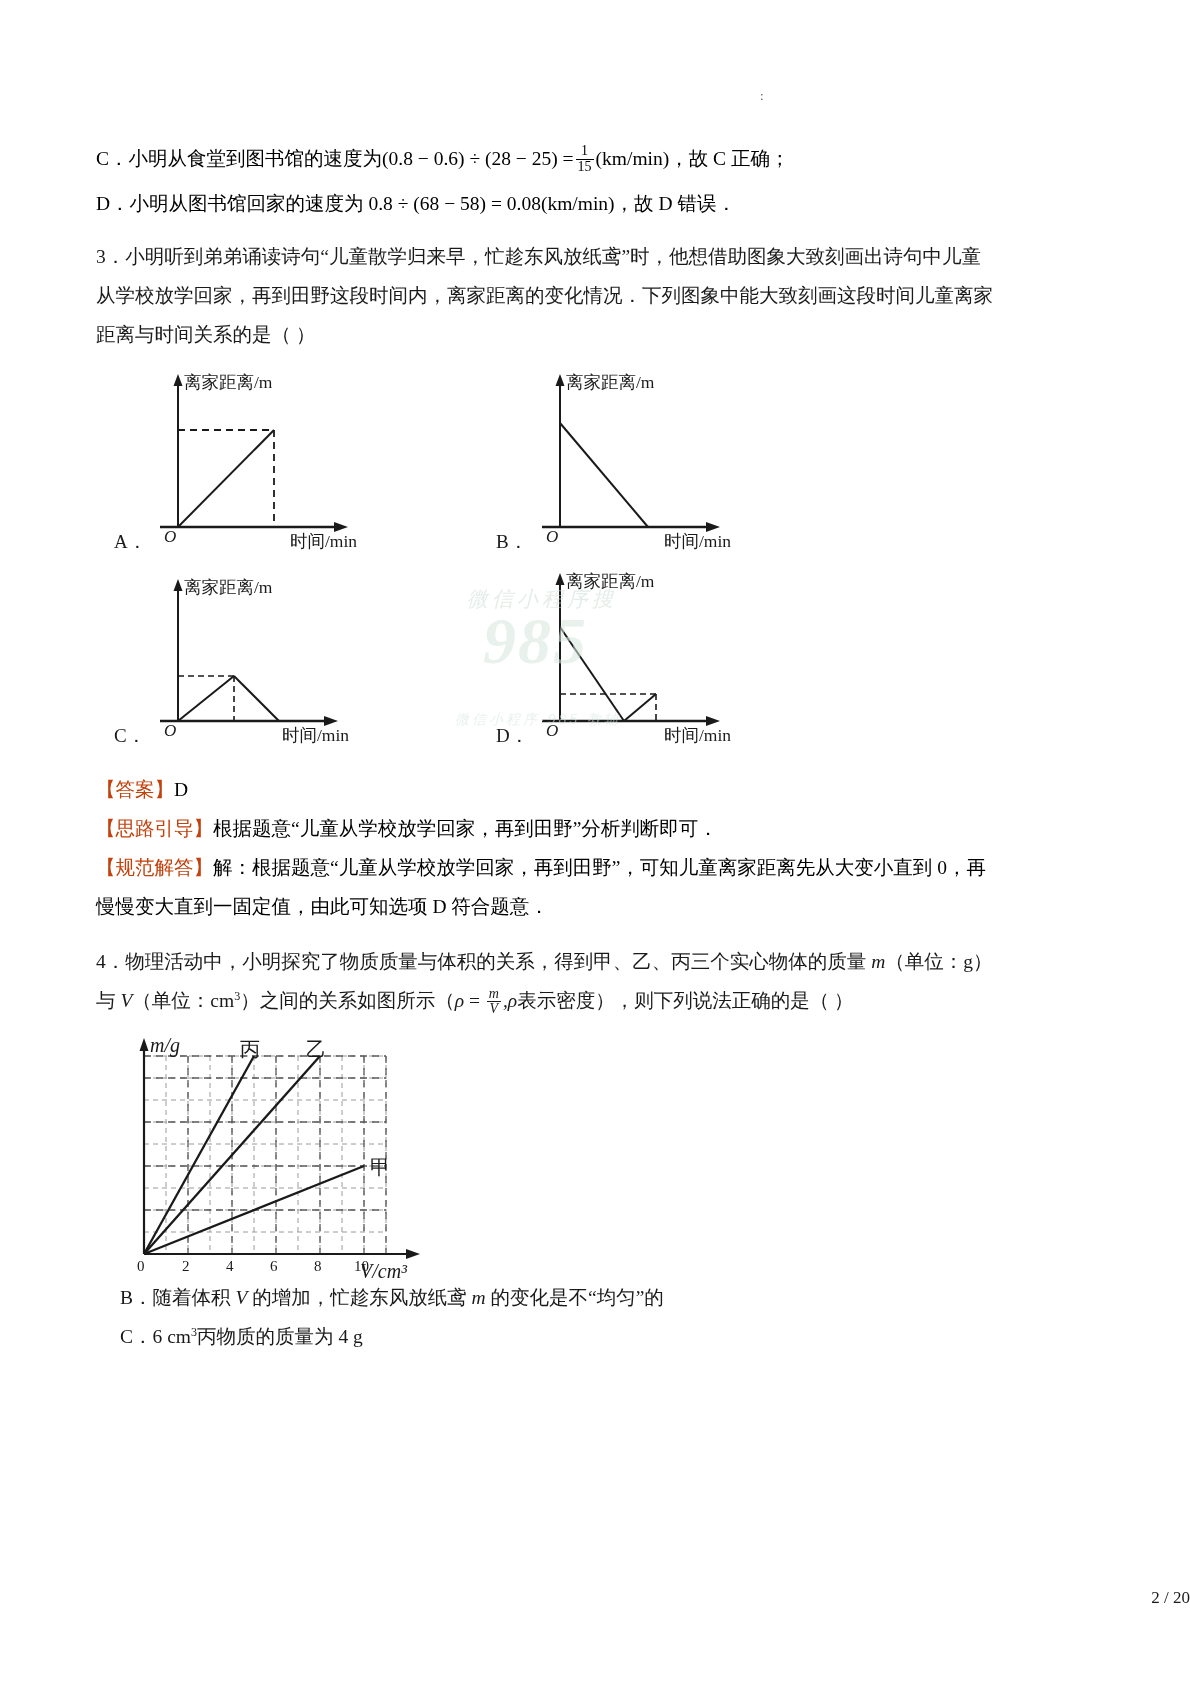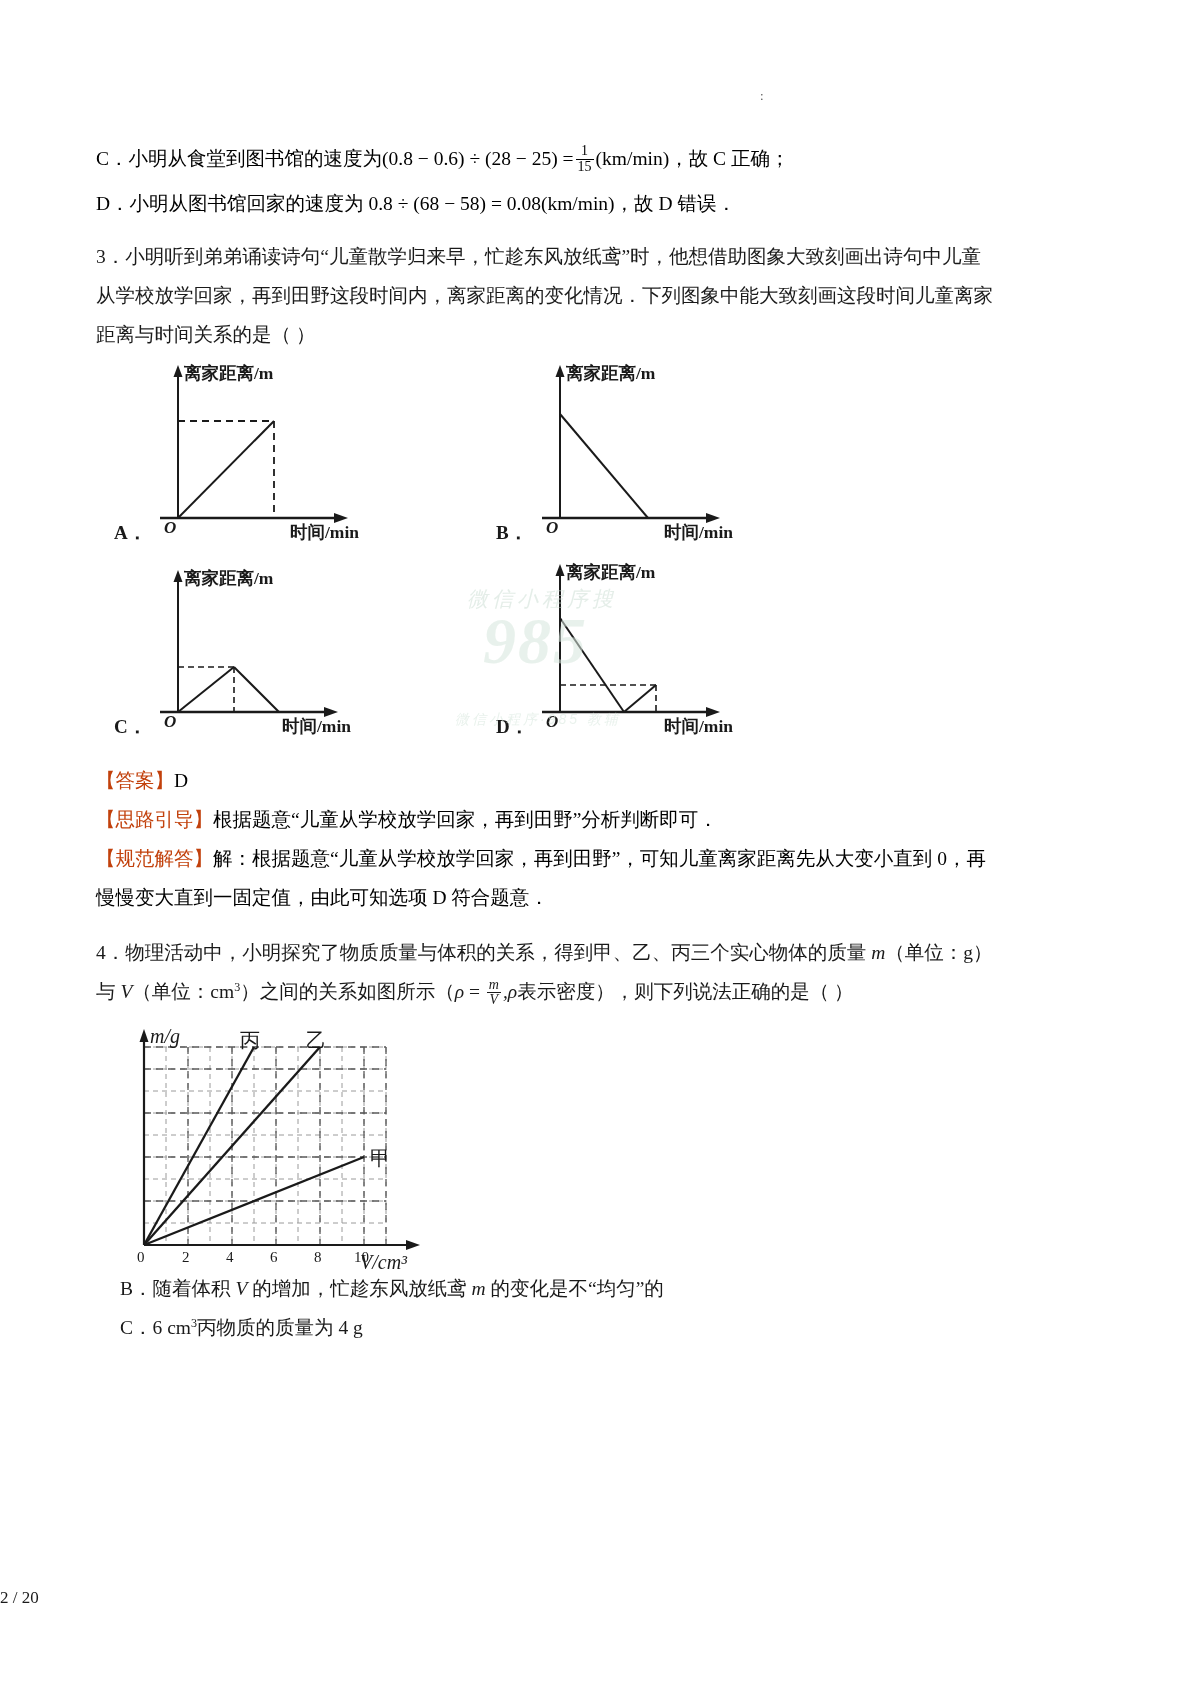--- a/index.html
+++ b/index.html
@@ -146,21 +146,21 @@
     position: absolute;
     font-size: 15px;
     font-family: "Liberation Serif", serif;
   }
 
   .footer {
     position: absolute;
     left: 0;
     top: 1588px;
     width: 1190px;
-    text-align: left;
+    text-align: right;
     font-size: 17px;
   }
 </style>
 </head>
 <body>
 
 <div class="page">
 
   <div class="topdots">:</div>
 
@@ -173,21 +173,21 @@
     <div class="line red" style="margin-bottom:14px;">
       <span>D</span><span>．小明从图书馆回家的速度为 0.8 ÷ (68 − 58) = 0.08(km/min)，故 D 错误．</span>
     </div>
 
     <div class="wrapline">
       <span>3</span><span>．小明听到弟弟诵读诗句“儿童散学归来早，忙趁东风放纸鸢”时，他想借助图象大致刻画出诗句中儿童</span>
     </div>
     <div class="wrapline">从学校放学回家，再到田野这段时间内，离家距离的变化情况．下列图象中能大致刻画这段时间儿童离家</div>
     <div class="wrapline">距离与时间关系的是（        ）</div>
 
-    <div class="optgrid" style="margin-top:1px;font-weight:bold;">
+    <div class="optgrid" style="margin-top:10px;">
 
       <div class="opt" style="left:18px; top:0;">
         <svg class="axes" width="340" height="185">
 
           <line x1="64" y1="20" x2="64" y2="163" stroke="#1a1a1a" stroke-width="2"></line>
           <polygon points="64,10 59.5,22 68.5,22" fill="#1a1a1a"></polygon>
 
           <line x1="46" y1="163" x2="224" y2="163" stroke="#1a1a1a" stroke-width="2.4"></line>
           <polygon points="234,163 220,158 220,168" fill="#1a1a1a"></polygon>
 

